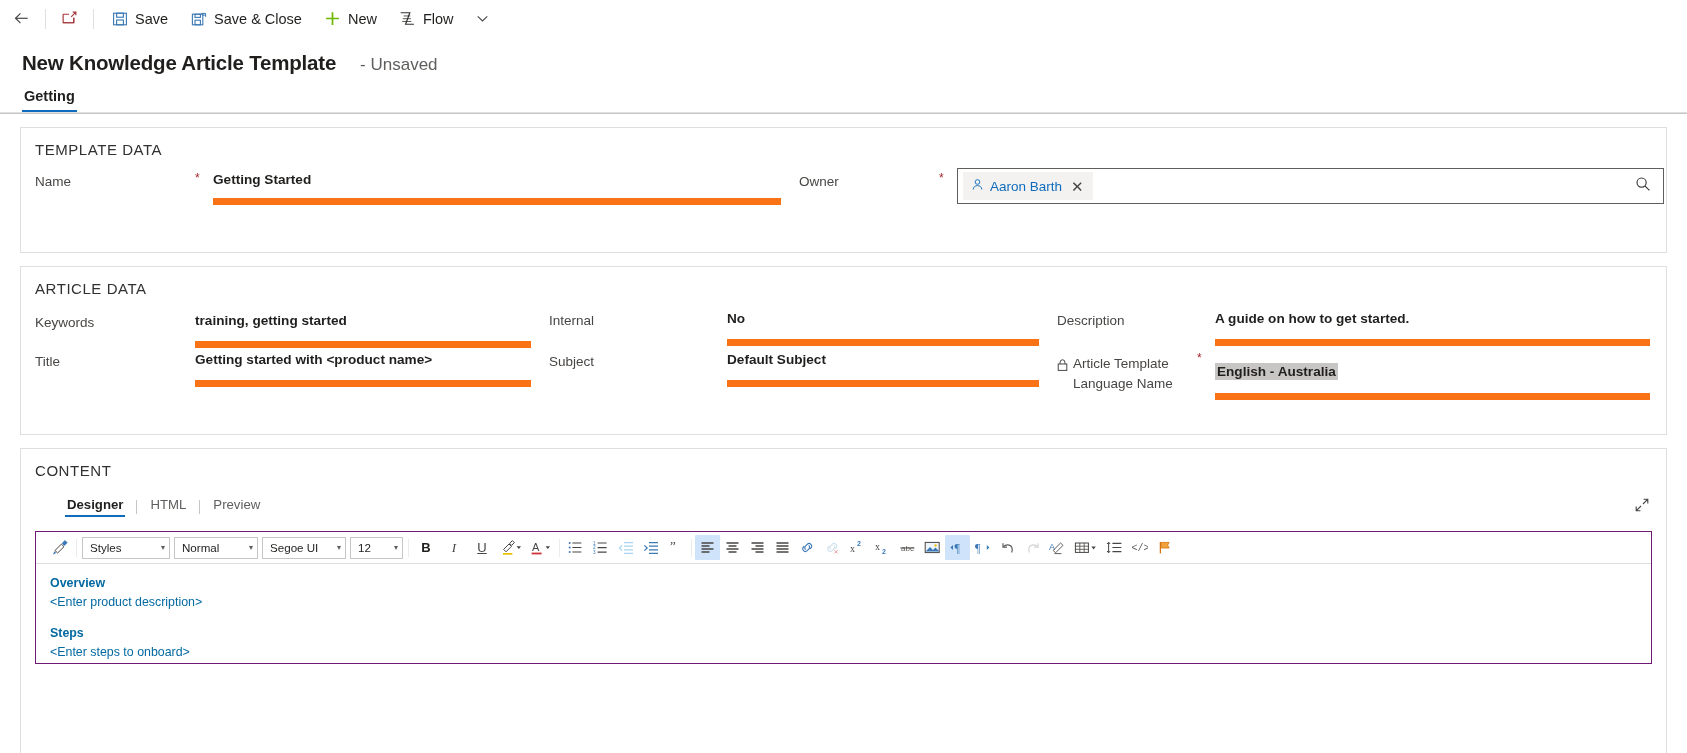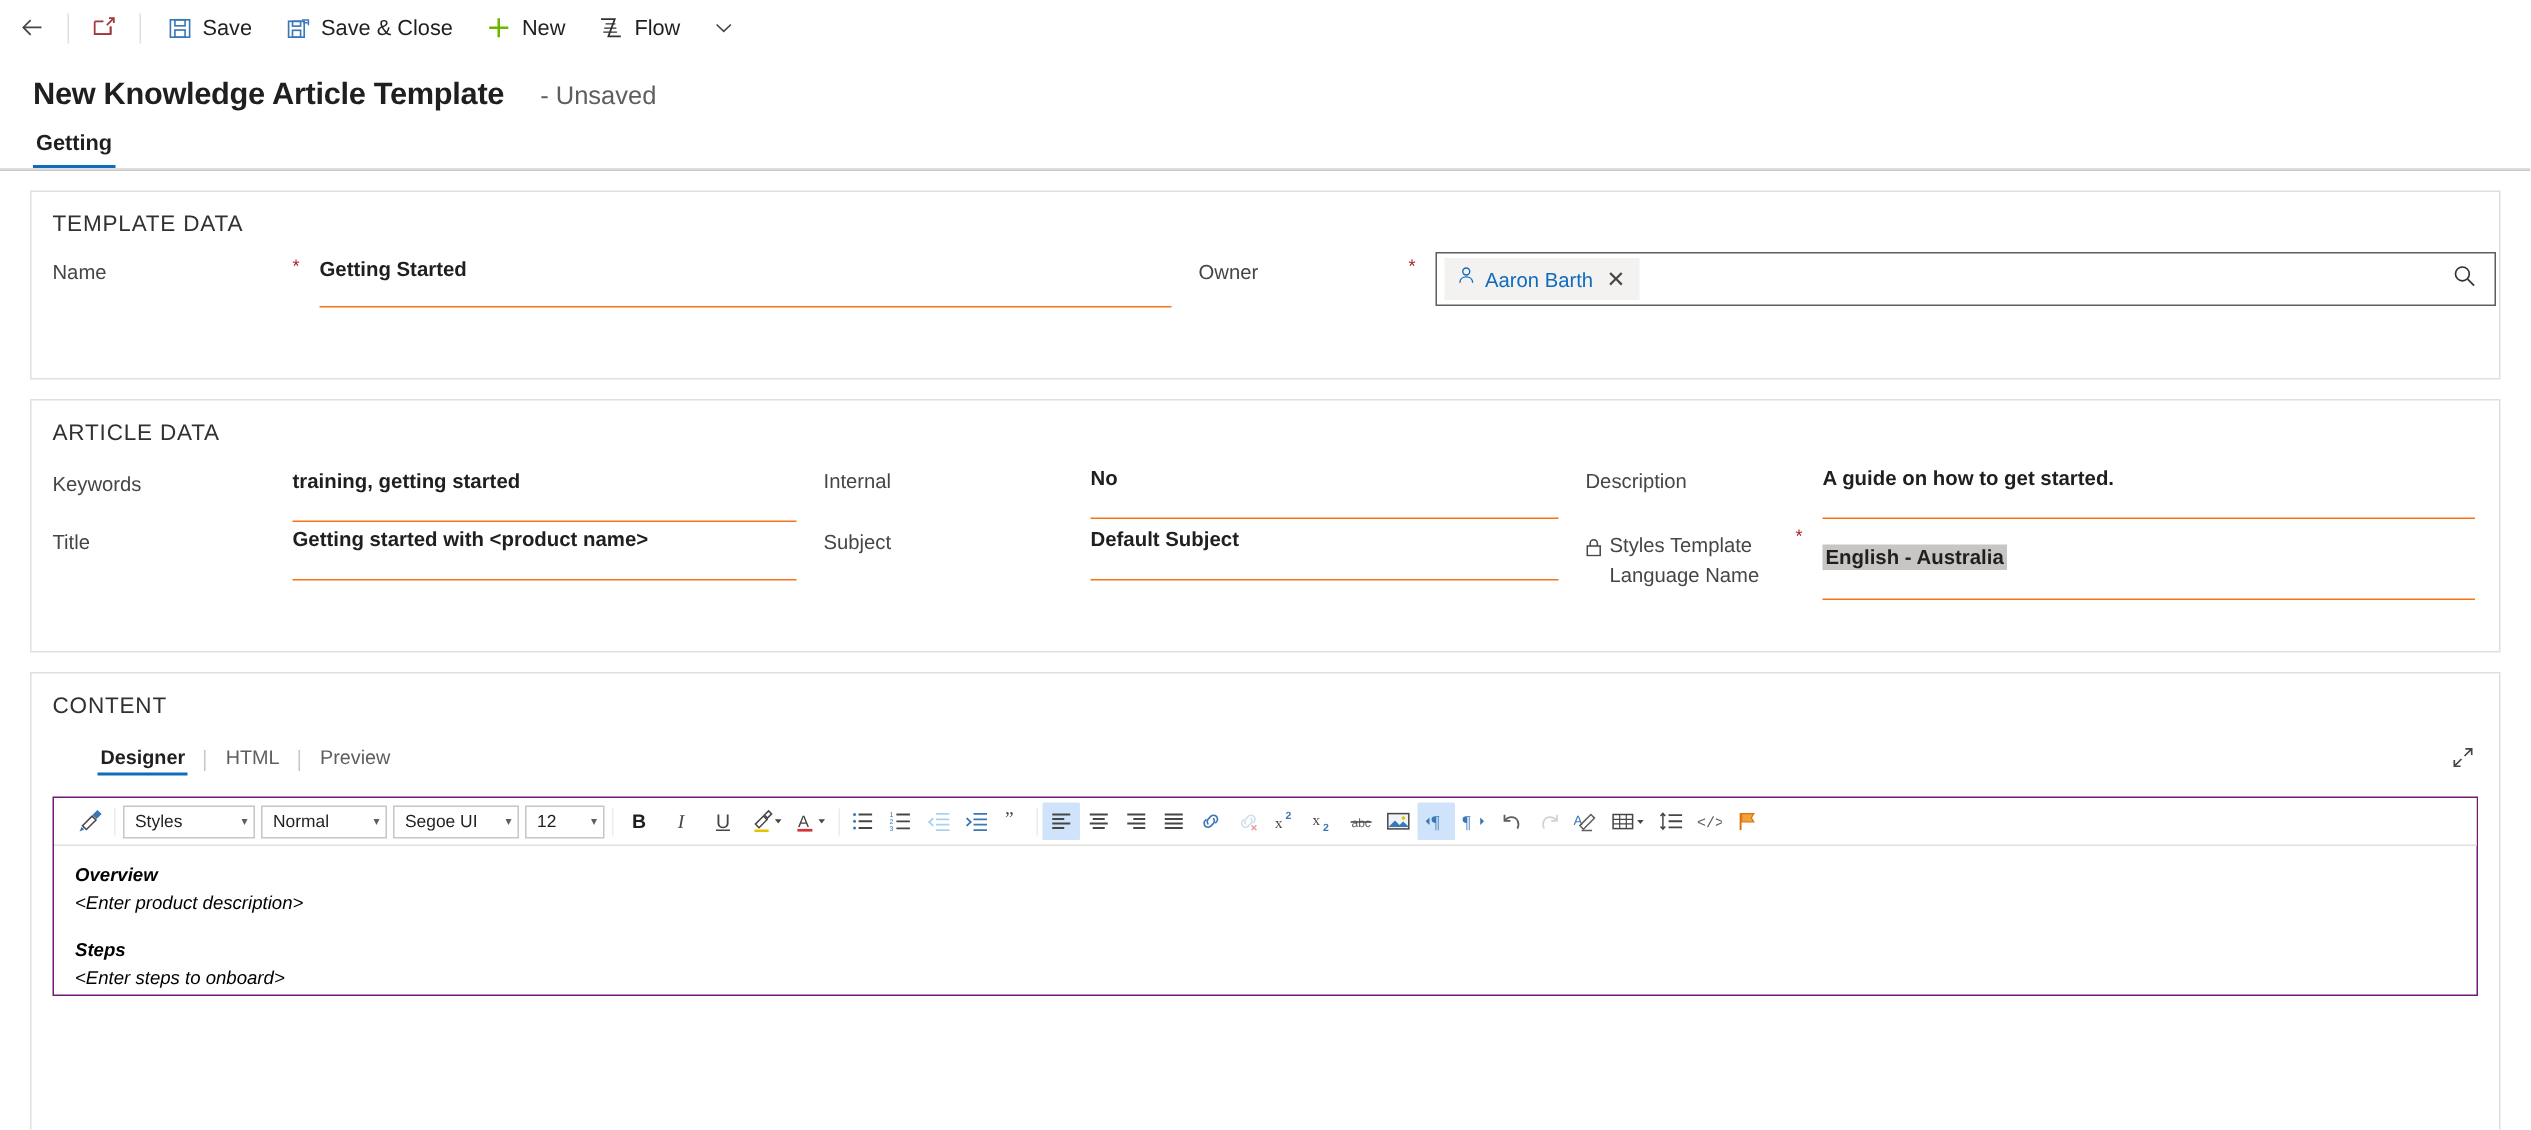--- a/index.html
+++ b/index.html
@@ -44,21 +44,21 @@
   
   .fieldrow { display:flex; align-items:flex-start; }
   .fld { padding:0 0 0 14px; }
 
   .flabel {
     font-size:13.5px; color:#484644; padding-top:6px;
     display:flex; align-items:flex-start; gap:5px;
   }
   .req { color:#a4262c; font-size:12px; line-height:1; padding-top:2px; }
   .fvalue { font-size:13.6px; font-weight:700; color:#201f1e; padding-top:4px; }
-  .underline { border-bottom:1px solid #f97316; }
+  .underline { border-bottom:7px solid #f97316; }
 
   
   .lookup {
     border:1px solid #605e5c; height:36px; display:flex; align-items:center;
     padding:0 4px 0 0; background:#fff;
   }
   .chip {
     display:flex; align-items:center; gap:6px; background:#f3f2f1;
     height:28px; padding:0 6px 0 8px; margin-left:5px;
   }
@@ -87,21 +87,21 @@
   }
   .tb-btn.on { background:#cfe4fa; }
   .tb-sep { width:1px; height:18px; background:#edebe9; margin:0 3px; flex:none; }
   .tb-select {
     height:22px; border:1px solid #c8c6c4; display:flex; align-items:center;
     justify-content:space-between; padding:0 4px 0 7px; margin:0 2px;
     font-size:11.6px; color:#201f1e; cursor:pointer; background:#fff; flex:none;
   }
   .caret { font-size:8px; color:#605e5c; margin-left:8px; }
 
-  .editor-body { padding:12px 14px 4px 14px; font-size:12.4px; color:#000000;font-style:italic; }
+  .editor-body { padding:12px 14px 4px 14px; font-size:12.4px; color:#0369a1; }
   .eb-h { font-weight:700; margin:0 0 5px 0; }
   .eb-p { margin:0 0 17px 0; }
   .eb-p.last { margin-bottom:0; }
 
   .tb-txt { font-size:13px; font-weight:700; color:#201f1e; }
   .tb-txt-i { font-size:13px; font-style:italic; color:#484644; font-family:"Liberation Serif", serif; }
   .tb-txt-u { font-size:13px; color:#484644; text-decoration:underline; }
 </style>
 </head>
 <body>
@@ -297,21 +297,21 @@
         </div>
         <div class="fld" style="display:flex; margin-top:2px; padding-left:18px;">
           <div class="flabel" style="width:140px; line-height:1.45;">
             <span style="padding-top:3px;">
               <svg width="11" height="12" viewBox="0 0 11 12">
                   <rect x="1.2" y="5" width="8.6" height="6.4" fill="none" stroke="#484644" stroke-width="1"></rect>
                   <path d="M3.1 5V3.2a2.4 2.4 0 0 1 4.8 0V5" fill="none" stroke="#484644" stroke-width="1"></path>
                 </svg>
             </span>
             <span style="display:block;">
-              <span>Styles Template</span><br>
+              <span>Article Template</span><br>
               <span>Language Name</span>
             </span>
           </div>
           <div style="width:18px;"><span class="req">*</span></div>
           <div class="underline" style="flex:1; height:52px; margin-right:16px;">
             <div class="fvalue" style="padding-top:16px;">
               <span style="background:#c8c6c4; padding:1px 2px;">English - Australia</span>
             </div>
           </div>
         </div>

